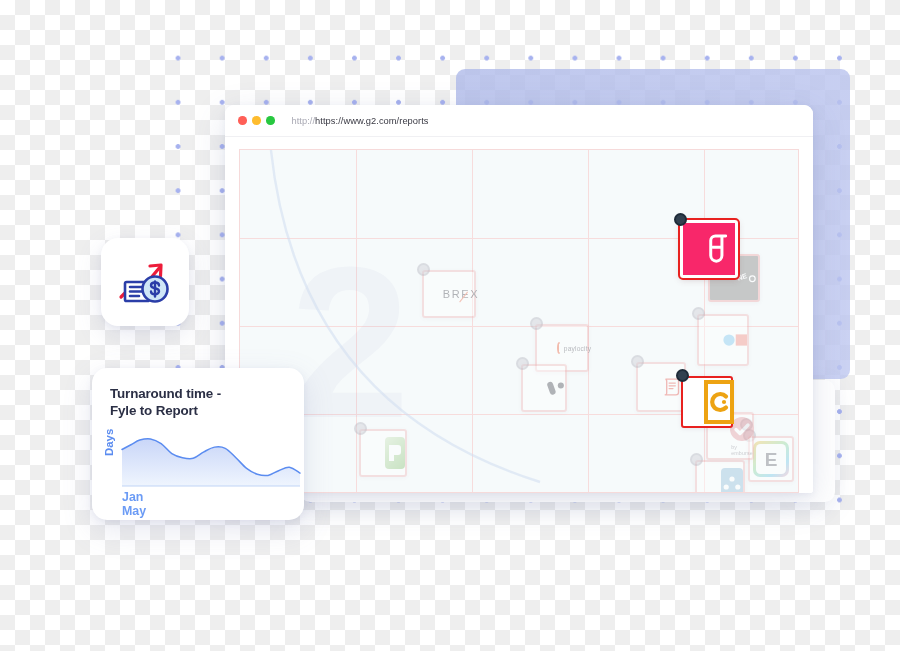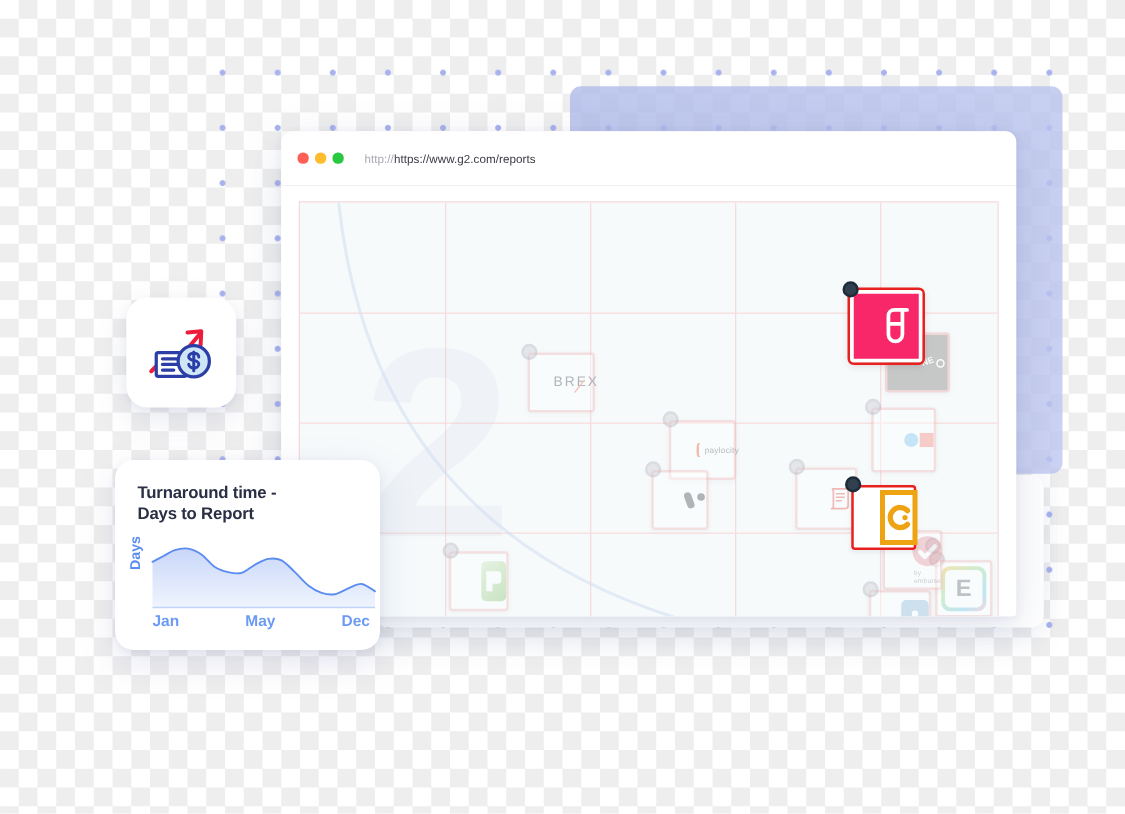--- a/index.html
+++ b/index.html
@@ -69,21 +69,21 @@
     left: 225px;
     top: 105px;
     width: 588px;
     height: 388px;
     background: #ffffff;
     border-radius: 9px 9px 3px 3px;
     box-shadow: 0 10px 34px rgba(90,100,150,.17), 0 2px 7px rgba(90,100,150,.09);
     overflow: hidden;
   }
   #titlebar {
-    height: 44px;
+    height: 32px;
     display: flex;
     align-items: center;
     padding: 0 12px 0 13px;
     background: #ffffff;
     border-bottom: 1px solid #f0f0f3;
     box-sizing: border-box;
   }
   .lights { display: flex; gap: 5.5px; align-items: center; }
   .light { width: 8.5px; height: 8.5px; border-radius: 50%; }
   .l-red { background: #ff5f57; }
@@ -210,20 +210,21 @@
   }
   #xlabels {
     position: absolute;
     left: 30px; right: 8px;
     top: 60px;
     display: flex;
     justify-content: space-between;
     font-size: 12.4px;
     font-weight: 700;
     color: #6b9bf5;
+    flex-direction: column;
   }
 </style>
 </head>
 <body>
 
 <div id="checker"></div>
 <div id="dotgrid"></div>
 <div id="lavender-panel"></div>
 <div id="white-slab"></div>
 
@@ -370,21 +371,21 @@
 
     <circle cx="39" cy="34" r="12.5" fill="#cfe6f7" stroke="#2b3ea8" stroke-width="2.6"></circle>
     <path d="M39 26.5v15" stroke="#2b3ea8" stroke-width="2.4" stroke-linecap="round"></path>
     <path d="M43 30.5c0-2-2-3-4-3s-4 .9-4 2.8 2 2.6 4 3 4 1.1 4 3-2 3-4 3-4-1-4-2.9" fill="none" stroke="#2b3ea8" stroke-width="2.4" stroke-linecap="round"></path>
   </svg>
 </div>
 
 <div id="turn-card">
   <div id="turn-title">
     <div>Turnaround time -</div>
-    <div>Days to Report</div>
+    <div>Fyle to Report</div>
   </div>
   <div id="turn-chart-wrap">
     <div id="ylabel">Days</div>
     <svg id="turn-svg" width="212" height="62" viewBox="0 0 212 62" preserveAspectRatio="none">
       <defs>
         <linearGradient id="areaGrad" x1="0" y1="0" x2="0" y2="1">
           <stop offset="0%" stop-color="#c9d6f8"></stop>
           <stop offset="100%" stop-color="#eff5fe"></stop>
         </linearGradient>
       </defs>

